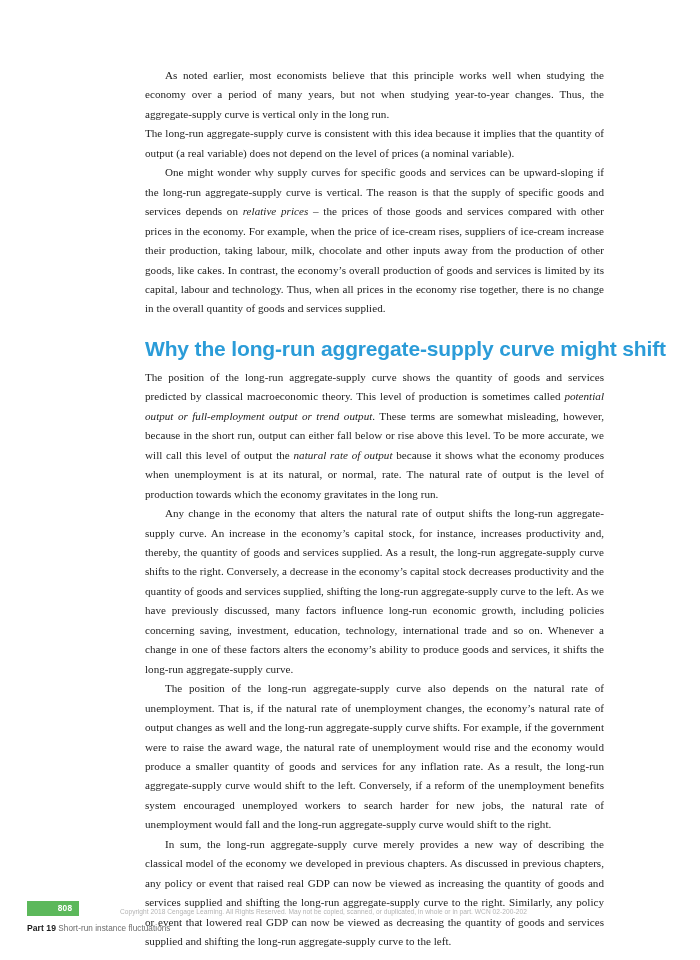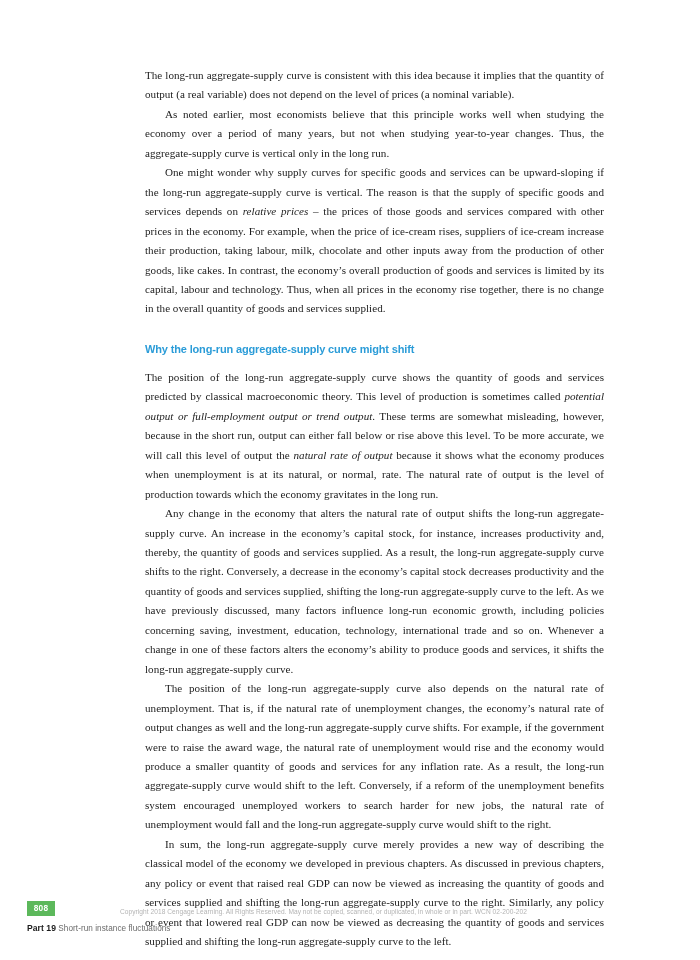--- a/index.html
+++ b/index.html
@@ -38,21 +38,21 @@
     text-indent: 20px;
   }
   p.body-par em, span.ital {
     font-style: italic;
     font-family: Liberation Serif, serif;
   }
 
   h2.section-heading {
     margin: 0;
     font-family: "Liberation Sans", "DejaVu Sans", sans-serif;
-    font-size: 11px;
+    font-size: 21px;
     font-weight: bold;
     color: #2b9cd8;
     letter-spacing: -0.15px;
     line-height: 20px;
     white-space: nowrap;
   }
 
   .spacer-before-heading { height: 20px; }
   .spacer-after-heading  { height: 9px; }
 
@@ -71,20 +71,21 @@
     width: 28px;
     height: 15px;
     background: #5cb85b;
     color: #ffffff;
     font-family: "Liberation Sans", "DejaVu Sans", sans-serif;
     font-size: 8.3px;
     font-weight: bold;
     line-height: 15px;
     text-align: center;
     letter-spacing: 0.2px;
+    padding-left: 24px;
   }
   .copyright {
     position: absolute;
     left: 120px;
     top: 10px;
     width: 560px;
     font-family: "Liberation Sans", "DejaVu Sans", sans-serif;
     font-size: 6.6px;
     color: #b4b4b4;
     letter-spacing: 0.05px;
@@ -106,23 +107,23 @@
     font-size: 8.6px;
   }
 </style>
 </head>
 <body>
 
 <div class="page">
 
   <div class="content">
 
+    <p class="body-par indent">As noted earlier, most economists believe that this principle works well when studying the economy over a period of many years, but not when studying year-to-year changes. Thus, the aggregate-supply curve is vertical only in the long run.</p>
+
     <p class="body-par">The long-run aggregate-supply curve is consistent with this idea because it implies that the quantity of output (a real variable) does not depend on the level of prices (a nominal variable).</p>
-
-    <p class="body-par indent">As noted earlier, most economists believe that this principle works well when studying the economy over a period of many years, but not when studying year-to-year changes. Thus, the aggregate-supply curve is vertical only in the long run.</p>
 
     <p class="body-par indent">
       <span>One might wonder why supply curves for specific goods and services can be upward-sloping if the long-run aggregate-supply curve is vertical. The reason is that the supply of specific goods and services depends on </span><span class="ital">relative prices</span><span> – the prices of those goods and services compared with other prices in the economy. For example, when the price of ice-cream rises, suppliers of ice-cream increase their production, taking labour, milk, chocolate and other inputs away from the production of other goods, like cakes. In contrast, the economy’s overall production of goods and services is limited by its capital, labour and technology. Thus, when all prices in the economy rise together, there is no change in the overall quantity of goods and services supplied.</span>
     </p>
 
     <div class="spacer-before-heading"></div>
 
     <h2 class="section-heading">Why the long-run aggregate-supply curve might shift</h2>
 
     <div class="spacer-after-heading"></div>

